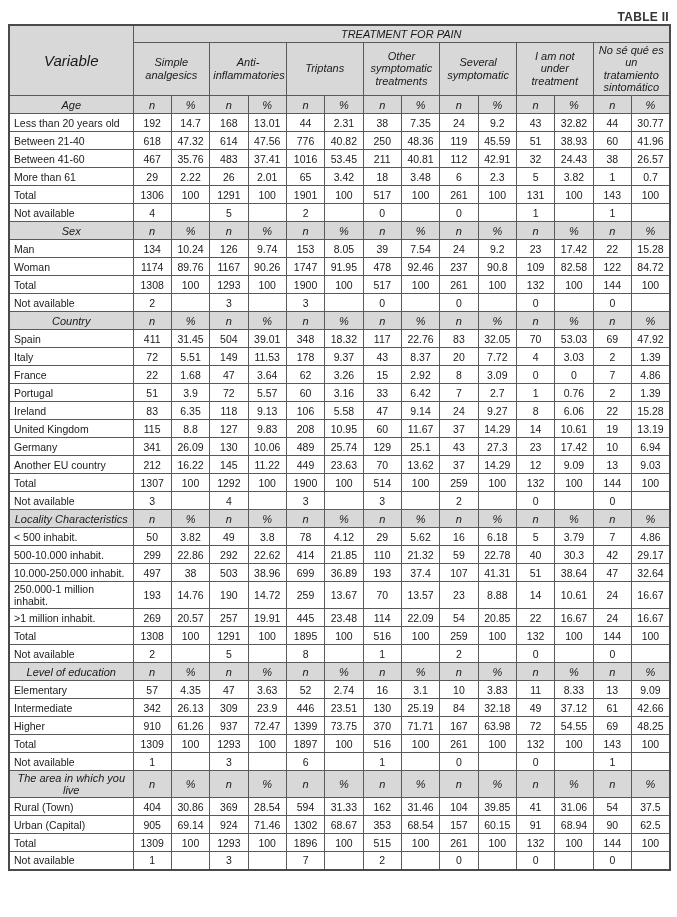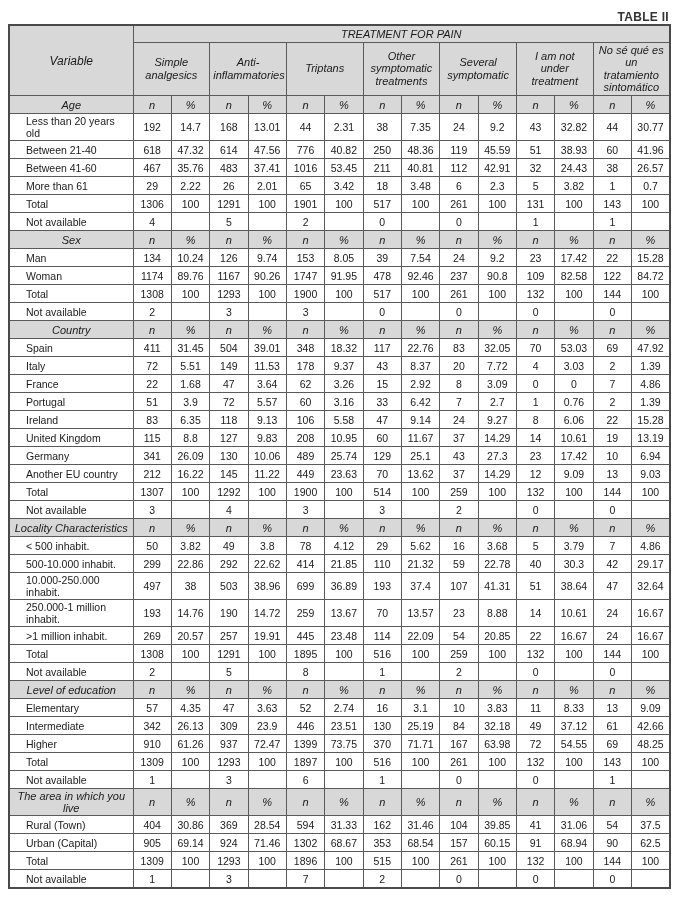--- a/index.html
+++ b/index.html
@@ -41,33 +41,33 @@
     overflow: hidden;
   }
   thead th {
     background: #d8d8d8;
     font-style: italic;
     font-weight: normal;
     text-align: center;
     font-size: 11px;
     color: #1a1a1a;
   }
-  th.variable-head { font-size: 12px; }
+  th.variable-head { font-size: 15px; }
   th.treatment-head { height: 17px; font-style: italic; }
   th.group-head { height: 46px; line-height: 1.15; padding: 1px 3px; }
   tr.section-row td {
     background: #d8d8d8;
     font-style: italic;
     text-align: center;
     font-size: 11px;
   }
   td.section-name { font-size: 11.5px; }
   td.row-label {
     text-align: left;
-    padding-left: 16px;
+    padding-left: 4px;
     line-height: 1.15;
   }
   td.value-cell { text-align: center; }
 </style>
 </head>
 <body>
 
 <div class="page">
   <div class="title">TABLE II</div>
   <table>
@@ -503,21 +503,21 @@
           <td class="row-label">&lt; 500 inhabit.</td>
           <td class="value-cell">50</td>
           <td class="value-cell">3.82</td>
           <td class="value-cell">49</td>
           <td class="value-cell">3.8</td>
           <td class="value-cell">78</td>
           <td class="value-cell">4.12</td>
           <td class="value-cell">29</td>
           <td class="value-cell">5.62</td>
           <td class="value-cell">16</td>
-          <td class="value-cell">3.68</td>
+          <td class="value-cell">6.18</td>
           <td class="value-cell">5</td>
           <td class="value-cell">3.79</td>
           <td class="value-cell">7</td>
           <td class="value-cell">4.86</td>
         </tr>
         <tr>
           <td class="row-label">500-10.000 inhabit.</td>
           <td class="value-cell">299</td>
           <td class="value-cell">22.86</td>
           <td class="value-cell">292</td>

